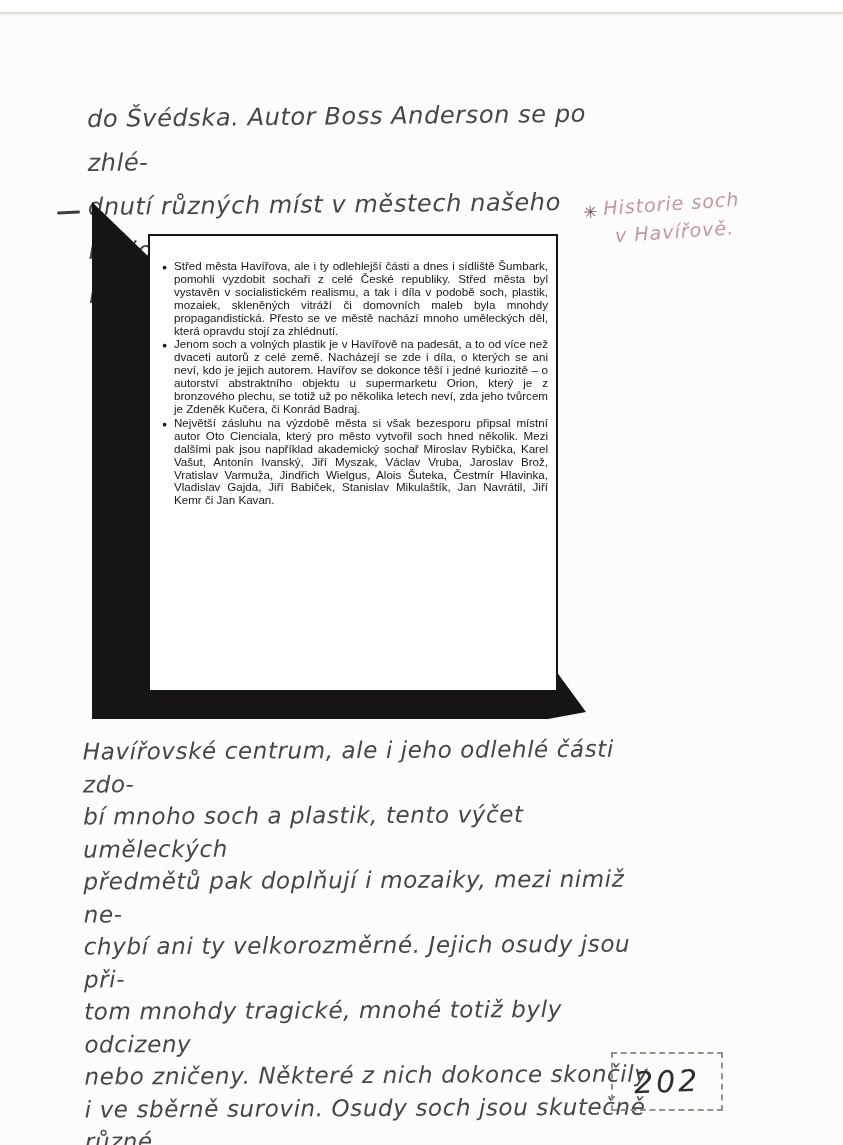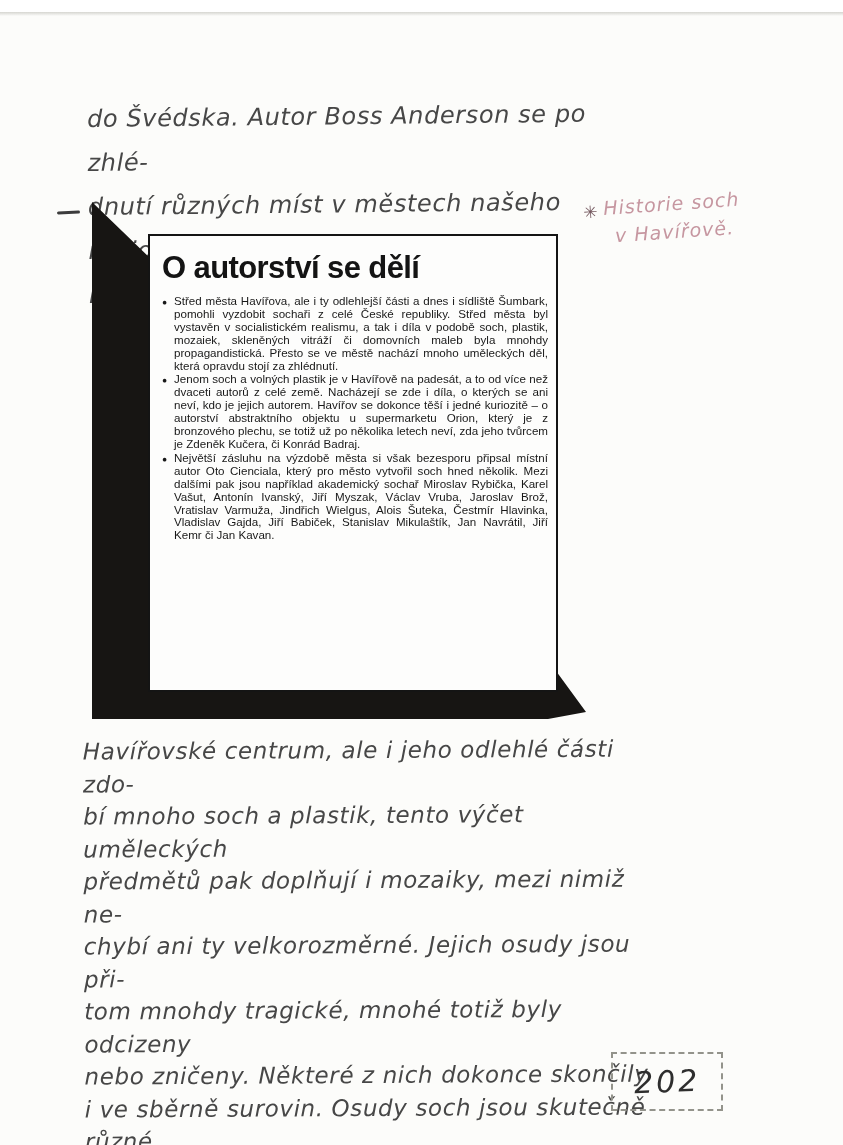--- a/index.html
+++ b/index.html
@@ -95,21 +95,20 @@
       <div class="note-line2">v Havířově.</div>
     </div>
   </div>
 
   <svg class="backing-svg" width="843" height="1145" viewBox="0 0 843 1145">
     <polygon points="92,190 152,248 152,232 548,232 548,648 586,700 548,707 92,707" fill="#171513"></polygon>
   </svg>
 
   <div class="clipping">
     <div class="headline">
-      <div>O autorství se dělí</div>
     </div>
     <div class="bullets">
       <div class="bullet">
         <span class="dot">●</span>
         <span>Střed města Havířova, ale i ty odlehlejší části a dnes i sídliště Šumbark, pomohli vyzdobit sochaři z celé České republiky. Střed města byl vystavěn v socialistickém realismu, a tak i díla v podobě soch, plastik, mozaiek, skleněných vitráží či domovních maleb byla mnohdy propagandistická. Přesto se ve městě nachází mnoho uměleckých děl, která opravdu stojí za zhlédnutí.</span>
       </div>
       <div class="bullet">
         <span class="dot">●</span>
         <span>Jenom soch a volných plastik je v Havířově na padesát, a to od více než dvaceti autorů z celé země. Nacházejí se zde i díla, o kterých se ani neví, kdo je jejich autorem. Havířov se dokonce těší i jedné kuriozitě – o autorství abstraktního objektu u supermarketu Orion, který je z bronzového plechu, se totiž už po několika letech neví, zda jeho tvůrcem je Zdeněk Kučera, či Konrád Badraj.</span>
       </div>

